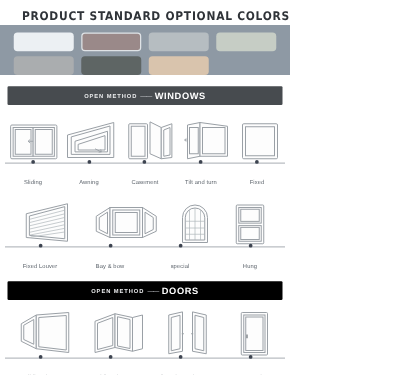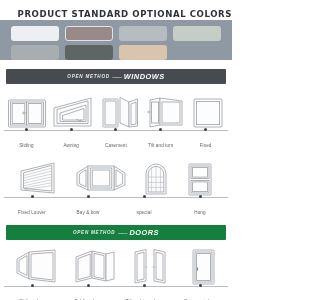--- a/index.html
+++ b/index.html
@@ -22,21 +22,21 @@
     padding:6px 11px 0 11px;display:grid;
     grid-template-columns:repeat(4,1fr);
     grid-auto-rows:15px;column-gap:6px;row-gap:4px;
   }
   .swatch{border-radius:3px;width:100%;height:15px;box-sizing:border-box;}
   .swatch.light-border{border:1px solid #dfe3e6;}
 
   
   .banner{
     margin:9px 6px 0 6px;height:15px;background:#474b4f;border-radius:1px;
-    display:flex;align-items:center;justify-content:center;font-style:italic;
+    display:flex;align-items:center;justify-content:center;
   }
   .banner-pre{
     color:#e9eaec;font-size:4.6px;font-weight:bold;letter-spacing:.75px;
   }
   .banner-dash{color:#cfd2d5;font-size:5px;margin:0 2.5px;letter-spacing:-.5px;}
   .banner-main{color:#ffffff;font-size:7.4px;font-weight:bold;letter-spacing:.5px;}
 
   
   .row{position:relative;}
   .figs{display:flex;align-items:flex-end;justify-content:space-around;}
@@ -234,21 +234,21 @@
       </div>
     </div>
     <div class="labels">
       <span class="label" style="color: rgb(93, 100, 108);">Fixed Louver</span>
       <span class="label" style="color: rgb(93, 100, 108);">Bay &amp; bow</span>
       <span class="label" style="color: rgb(93, 100, 108);">special</span>
       <span class="label" style="color: rgb(93, 100, 108);">Hung</span>
     </div>
   </div>
 
-  <div class="banner" style="background: #15803d;">
+  <div class="banner" style="background: #000000;">
     <span class="banner-pre">OPEN METHOD</span>
     <span class="banner-dash">——</span>
     <span class="banner-main">DOORS</span>
   </div>
 
   <div class="row">
     <div class="figs" style="height:42px;padding:4px 6px 0 6px;">
 
       <div class="fig">
         <svg width="44" height="38" viewBox="0 0 44 38">

